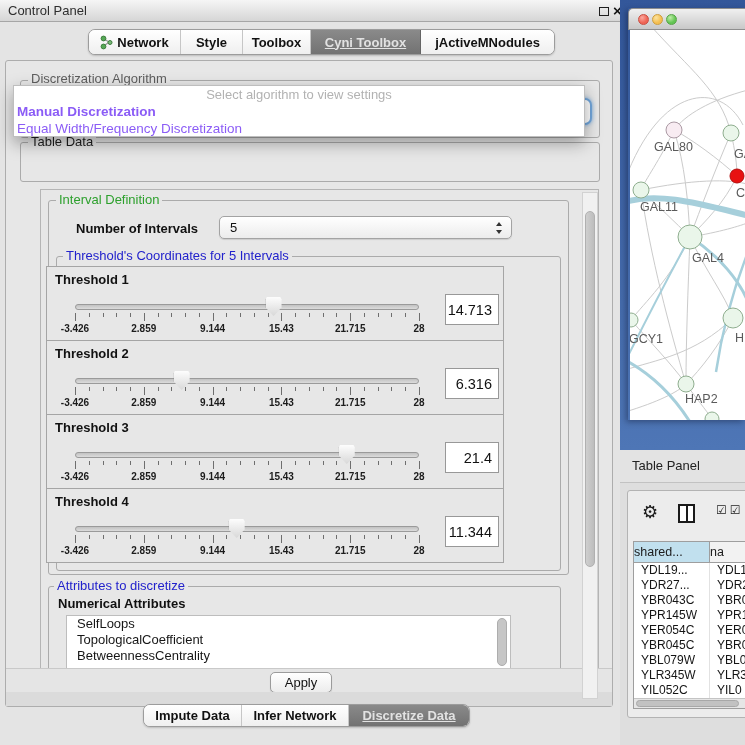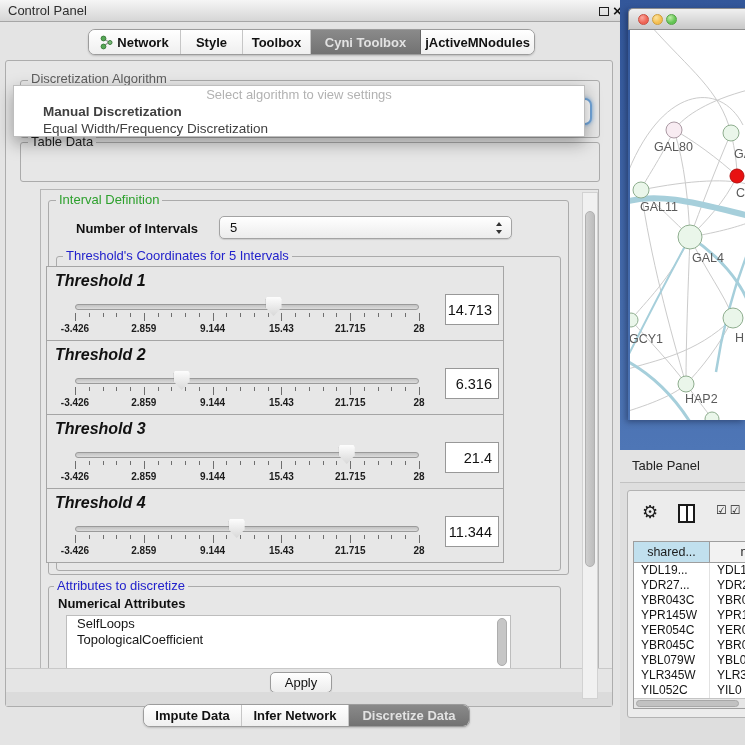--- a/index.html
+++ b/index.html
@@ -15,42 +15,42 @@
   #float-btn { left:599px; top:7px; width:10px; height:9px; border:1.5px solid #1F1F1F; background:transparent; }
   #close-btn { left:613px; top:1px; font-size:15px; font-weight:900; color:#111; line-height:20px; }
 
   
   .segbar { display:flex; border:1px solid #9C9C9C; border-radius:7px; overflow:hidden;
     box-shadow:0 1px 2px rgba(0,0,0,.18); background:#FFF; }
   .seg { background:linear-gradient(#FFFFFF,#EFEFEF); border-right:1px solid #C6C6C6;
     font-size:13px; font-weight:600; color:#111; text-align:center; display:flex;
     align-items:center; justify-content:center; gap:4px; cursor:default; }
   .seg:last-child { border-right:none; }
-  .seg.sel { background:linear-gradient(#8A8A8A,#727272); color:#E2E2E2; border-right-color:#646464; }
+  .seg.sel { background:linear-gradient(#8A8A8A,#727272); color:#E2E2E2; border-right-color:#646464;text-decoration:underline; }
   #topTabs { left:88px; top:29px; height:26px; z-index:5; }
   #bottomTabs { left:143px; top:704px; height:23px; z-index:10; }
   #bottomTabs .seg { font-size:13px; }
 
   #net-icon { width:13px; height:15px; display:inline-block; }
 
   #outerPanel { left:5px; top:60px; width:608px; height:647px; border:1px solid #ADADAD;
     border-radius:3px; background:#E7E7E7; }
 
   .grp { border:1px solid #ABABAB; border-radius:3px; }
   .grp-title { position:absolute; background:#E7E7E7; padding:0 3px; font-size:13px; line-height:14px; }
 
   #grpDisc { left:20px; top:80px; width:580px; height:58px; }
   #grpDisc-title { left:28px; top:72px; color:#5E5E5E; }
   #focusCombo { left:30px; top:98px; width:562px; height:27px; border:2px solid #72A7DC;
     border-radius:7px; background:#FFF; box-shadow:0 0 4px rgba(100,160,220,.9); }
 
   #popup { left:13px; top:85px; width:572px; height:52px; background:#FFF;
     border:1px solid #BEBEBE; box-shadow:0 6px 16px rgba(0,0,0,.35); z-index:50; }
   #popup-hint { left:0; top:1px; width:100%; text-align:center; font-size:13px; color:#B2B2B2; line-height:16px; }
-  .popup-opt { left:16px; width:100%; padding-left:13px; font-size:13.5px; color:#404040; line-height:17px; }
+  .popup-opt { left:0; width:100%; padding-left:3px; font-size:13.5px; color:#8b5cf6; line-height:17px; }
   #popup-opt-0 { top:17px; font-weight:bold; }
   #popup-opt-1 { top:34px; }
 
   #grpTable { left:20px; top:142px; width:580px; height:40px; }
   #grpTable-title { left:28px; top:135px; color:#1E1E1E; }
 
   .combo { border:1px solid #A3A3A3; border-radius:5px;
     background:linear-gradient(#FFFFFF,#ECECEC); box-shadow:0 1px 1px rgba(0,0,0,.12); }
   .combo-text { position:absolute; left:10px; top:0; font-size:13px; color:#111; }
   .arrows { position:absolute; right:8px; top:50%; transform:translateY(-50%); width:8px; height:12px; }
@@ -65,21 +65,21 @@
   #grpInterval { position:absolute; left:7px; top:10px; width:521px; height:375px; }
   #grpInterval-title { left:15px; top:3px; color:#2DA02D; z-index:2; }
   #lblIntervals { left:35px; top:27px; font-size:13px; font-weight:bold; line-height:23px; color:#111; }
   #intervalsCombo { position:absolute; left:178px; top:26px; width:293px; height:23px; }
   #intervalsCombo .combo-text { line-height:22px; }
 
   #grpThresh { position:absolute; left:15px; top:66px; width:505px; height:315px; }
   #grpThresh-title { left:22px; top:59px; color:#2222CC; z-index:2; }
 
   .tpanel { position:absolute; left:5px; width:458px; height:75px; border:1px solid #A5A5A5; background:#E7E7E7; }
-  .t-label { position:absolute; left:8px; top:5px; font-size:16px; font-weight:bold; color:#111;font-style:italic; }
+  .t-label { position:absolute; left:8px; top:5px; font-size:13px; font-weight:bold; color:#111; }
   .slider { position:absolute; left:8px; top:32px; width:384px; height:38px; }
   .track { position:absolute; left:20px; top:5px; width:344px; height:6px; border:1px solid #9A9A9A;
     border-radius:4px; background:linear-gradient(#C2C2C2,#DCDCDC); }
   .thumb { position:absolute; top:-2px; width:16px; height:19px;
     background:linear-gradient(#FDFDFD,#D8D8D8);
     clip-path:polygon(8% 0,92% 0,100% 12%,100% 55%,50% 100%,0 55%,0 12%);
     filter:drop-shadow(0 0 1px #777); }
   .ticks { position:absolute; left:20px; top:14px; width:344px; height:9px; }
   .tick { position:absolute; top:0; width:1px; background:#6E6E6E; }
   .tick.minor { height:4px; }
@@ -131,21 +131,21 @@
   #tpBody { left:620px; top:483px; width:125px; height:262px; background:#DEDEDE; }
   #tpInner { position:absolute; left:7px; top:7px; width:120px; height:228px; background:#ECECEC;
     border:1px solid #B3B3B3; border-radius:3px 0 0 3px; }
   #gearIcon { position:absolute; left:14px; top:10px; font-size:18px; color:#1C1C1C; line-height:22px; }
   #colIcon { position:absolute; left:50px; top:13px; width:17px; height:19px; border:2px solid #1A1A1A; background:#FFF; }
   #colIcon:before { content:""; position:absolute; left:50%; top:0; width:2px; height:100%; background:#1A1A1A; transform:translateX(-50%); }
   #checkIcons { position:absolute; left:88px; top:12px; font-size:12px; color:#1C1C1C; letter-spacing:3px; }
   #tbl { position:absolute; left:5px; top:50px; width:114px; height:168px; background:#FFF;
     border:1px solid #9E9E9E; overflow:hidden; }
   #tblHead { position:absolute; left:0; top:0; height:21px; display:flex; width:160px; }
-  .hcell { height:21px; font-size:12.5px; color:#1C1C1C; text-align:center; line-height:20px;
+  .hcell { height:21px; font-size:12.5px; color:#1C1C1C; line-height:20px;
     border-right:1px solid #9E9E9E; border-bottom:1px solid #9E9E9E; }
   #hcell-0 { width:76px; background:#C1E0EE; }
   #hcell-1 { width:76px; background:#F2F2F2; }
   #tblRows { position:absolute; left:0; top:21px; width:160px; }
   .trow { display:flex; height:15px; }
   .tcell { font-size:12px; color:#141414; line-height:15px; padding-left:7px; white-space:nowrap; overflow:hidden; }
   .tcell.c0 { width:76px; border-right:1px solid #E2E2E2; }
   .tcell.c1 { width:76px; }
   #hScroll { position:absolute; left:0px; bottom:0px; width:112px; height:10px; background:#E6E6E6; border-top:1px solid #C4C4C4; }
   #hThumb { position:absolute; left:2px; top:1px; width:103px; height:7px; border-radius:4px;
@@ -177,21 +177,21 @@
     </div>
     <div class="seg" style="width:62px">
         <span>Style</span>
       </div>
     <div class="seg" style="width:68px">
         <span>Toolbox</span>
       </div>
     <div class="seg sel" style="width:110px">
         <span>Cyni Toolbox</span>
       </div>
-    <div class="seg" style="width:113px">
+    <div class="seg" style="width:133px">
         <span>jActiveMNodules</span>
       </div>
   </div>
 
   <div id="outerPanel" class="abs"></div>
 
   <div id="grpDisc" class="abs grp"></div>
   <div id="grpDisc-title" class="grp-title">Discretization Algorithm</div>
   <div id="focusCombo" class="abs"></div>
 
@@ -398,20 +398,21 @@
 
     <div id="grpAttrs" class="grp"></div>
     <div id="grpAttrs-title" class="grp-title">Attributes to discretize</div>
     <div id="lblNumAttrs" class="abs">Numerical Attributes</div>
     <div id="attrList">
       <div id="attrScroll">
         <div id="attrThumb"></div>
       </div>
     <div class="attr-item">SelfLoops</div>
         <div class="attr-item">TopologicalCoefficient</div>
+        <div class="attr-item">BetweennessCentrality</div>
       </div>
   </div>
 
   <div id="vScroll" class="abs">
     <div id="vThumb"></div>
   </div>
 
   <div id="applyStrip" class="abs">
     <div id="applyBtn">Apply</div>
   </div>

